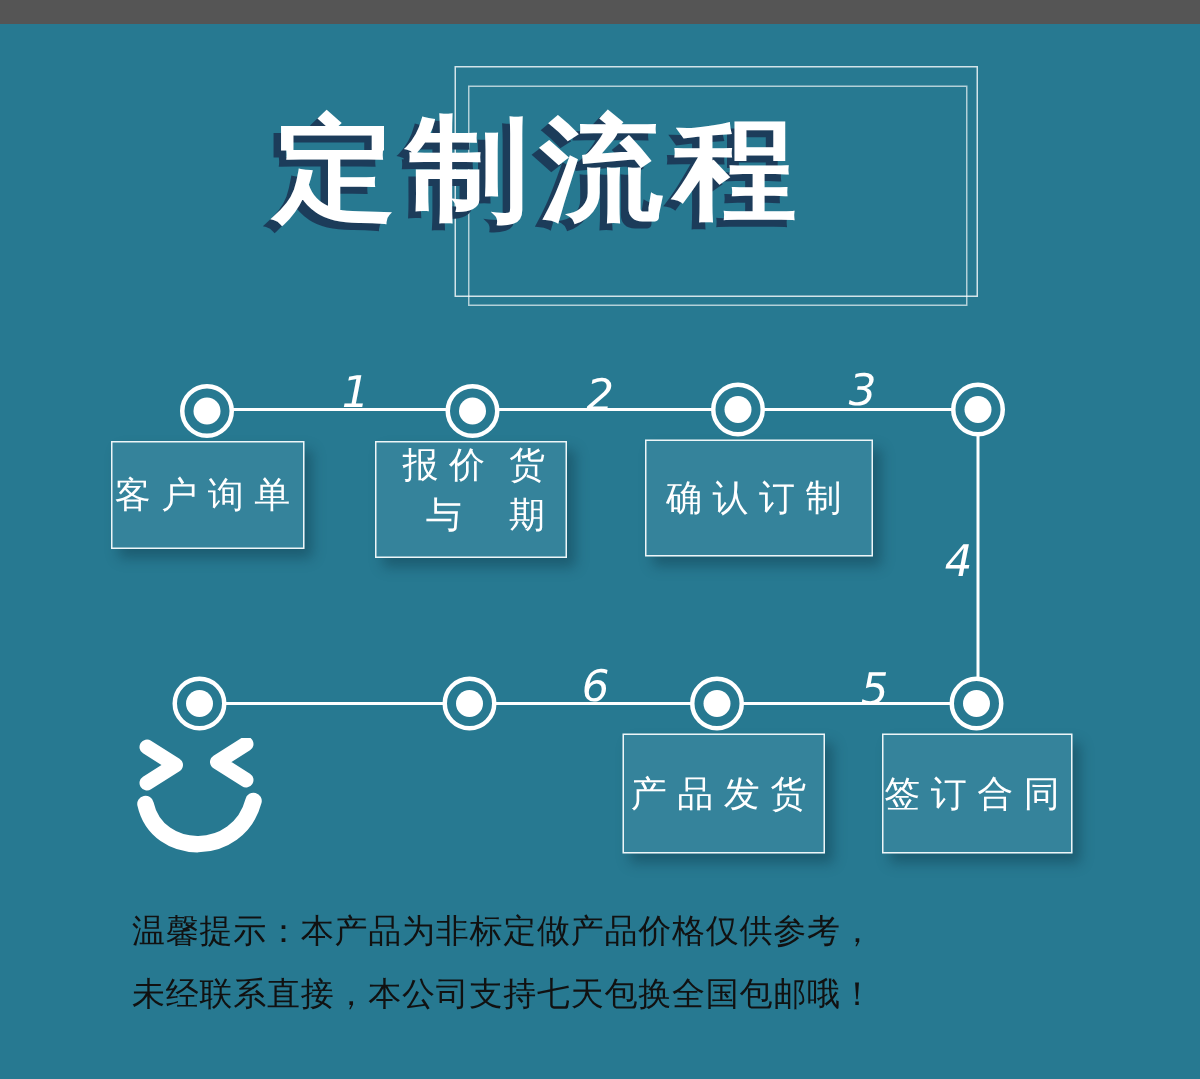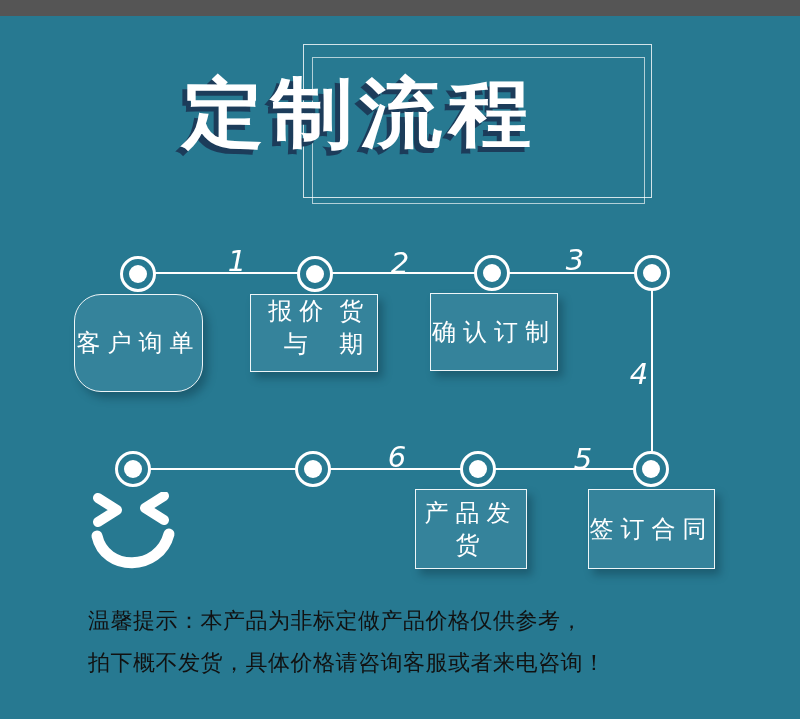--- a/index.html
+++ b/index.html
@@ -138,38 +138,38 @@
   <div class="node" style="left:295px;top:435px;">
       <div class="dot"></div>
     </div>
   <div class="node" style="left:460px;top:435px;">
       <div class="dot"></div>
     </div>
   <div class="node" style="left:633px;top:435px;">
       <div class="dot"></div>
     </div>
 
-  <div class="stepbox" style="left:74px;top:278px;width:129px;height:98px;border-radius:27px;">客户询单</div>
+  <div class="stepbox" style="left:74px;top:278px;width:129px;height:72px;">客户询单</div>
 
   <div class="stepbox twolines" style="left:250px;top:278px;width:128px;height:78px;">
     <span>报价与</span>
     <span>货期</span>
   </div>
 
-  <div class="stepbox" style="left:430px;top:277px;width:128px;height:78px;">确认订制</div>
+  <div class="stepbox" style="left:430px;top:277px;width:152px;height:78px;">确认订制</div>
 
 
-  <div class="stepbox" style="left:415px;top:473px;width:112px;height:80px;">产品发货</div>
+  <div class="stepbox" style="left:415px;top:473px;width:135px;height:80px;">产品发货</div>
 
   <div class="stepbox" style="left:588px;top:473px;width:127px;height:80px;font-family:Liberation Mono, monospace;">签订合同</div>
 
   <svg class="smiley" width="88" height="92" viewBox="0 0 88 92">
     <polyline points="8,6 27,18 8,30" fill="none" stroke="#fff" stroke-width="10" stroke-linecap="round" stroke-linejoin="round"></polyline>
     <polyline points="74,4 55,16 74,28" fill="none" stroke="#fff" stroke-width="10" stroke-linecap="round" stroke-linejoin="round"></polyline>
     <path d="M7,44 C15,80 69,80 79,42" fill="none" stroke="#fff" stroke-width="11" stroke-linecap="round"></path>
   </svg>
 
   <div class="notice">
     <div>温馨提示：本产品为非标定做产品价格仅供参考，</div>
-    <div>拍下概不发货，具体价格请咨询客服或者来电咨询！</div>
+    <div>未经联系直接，本公司支持七天包换全国包邮哦！</div>
   </div>
 
 </div>
 
 </body></html>

